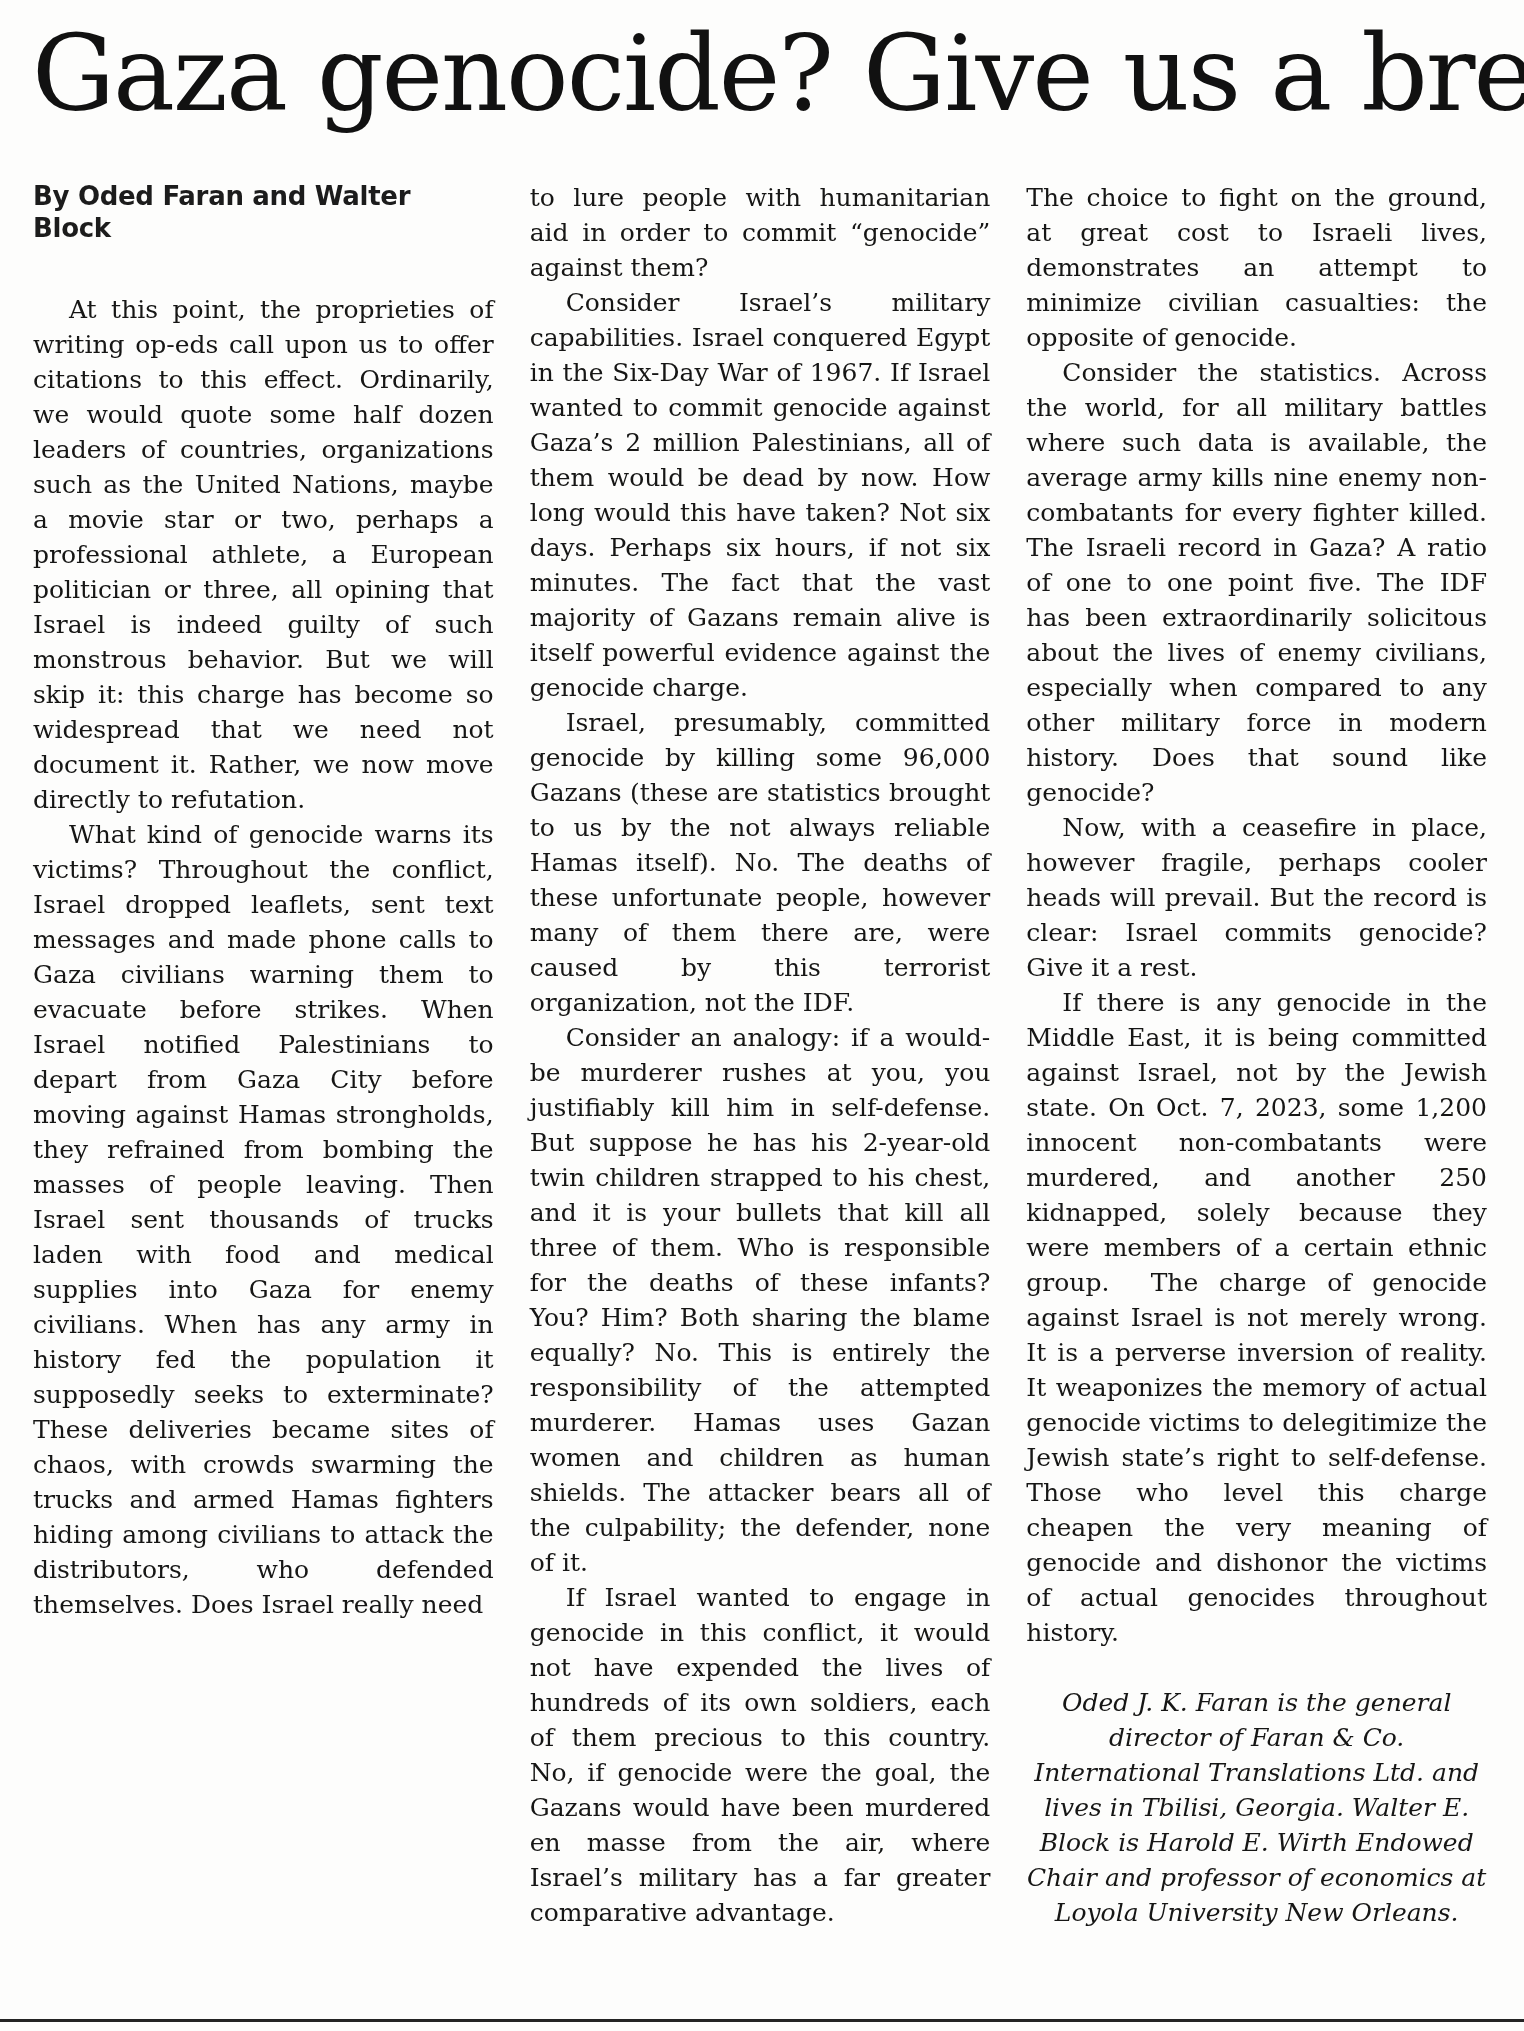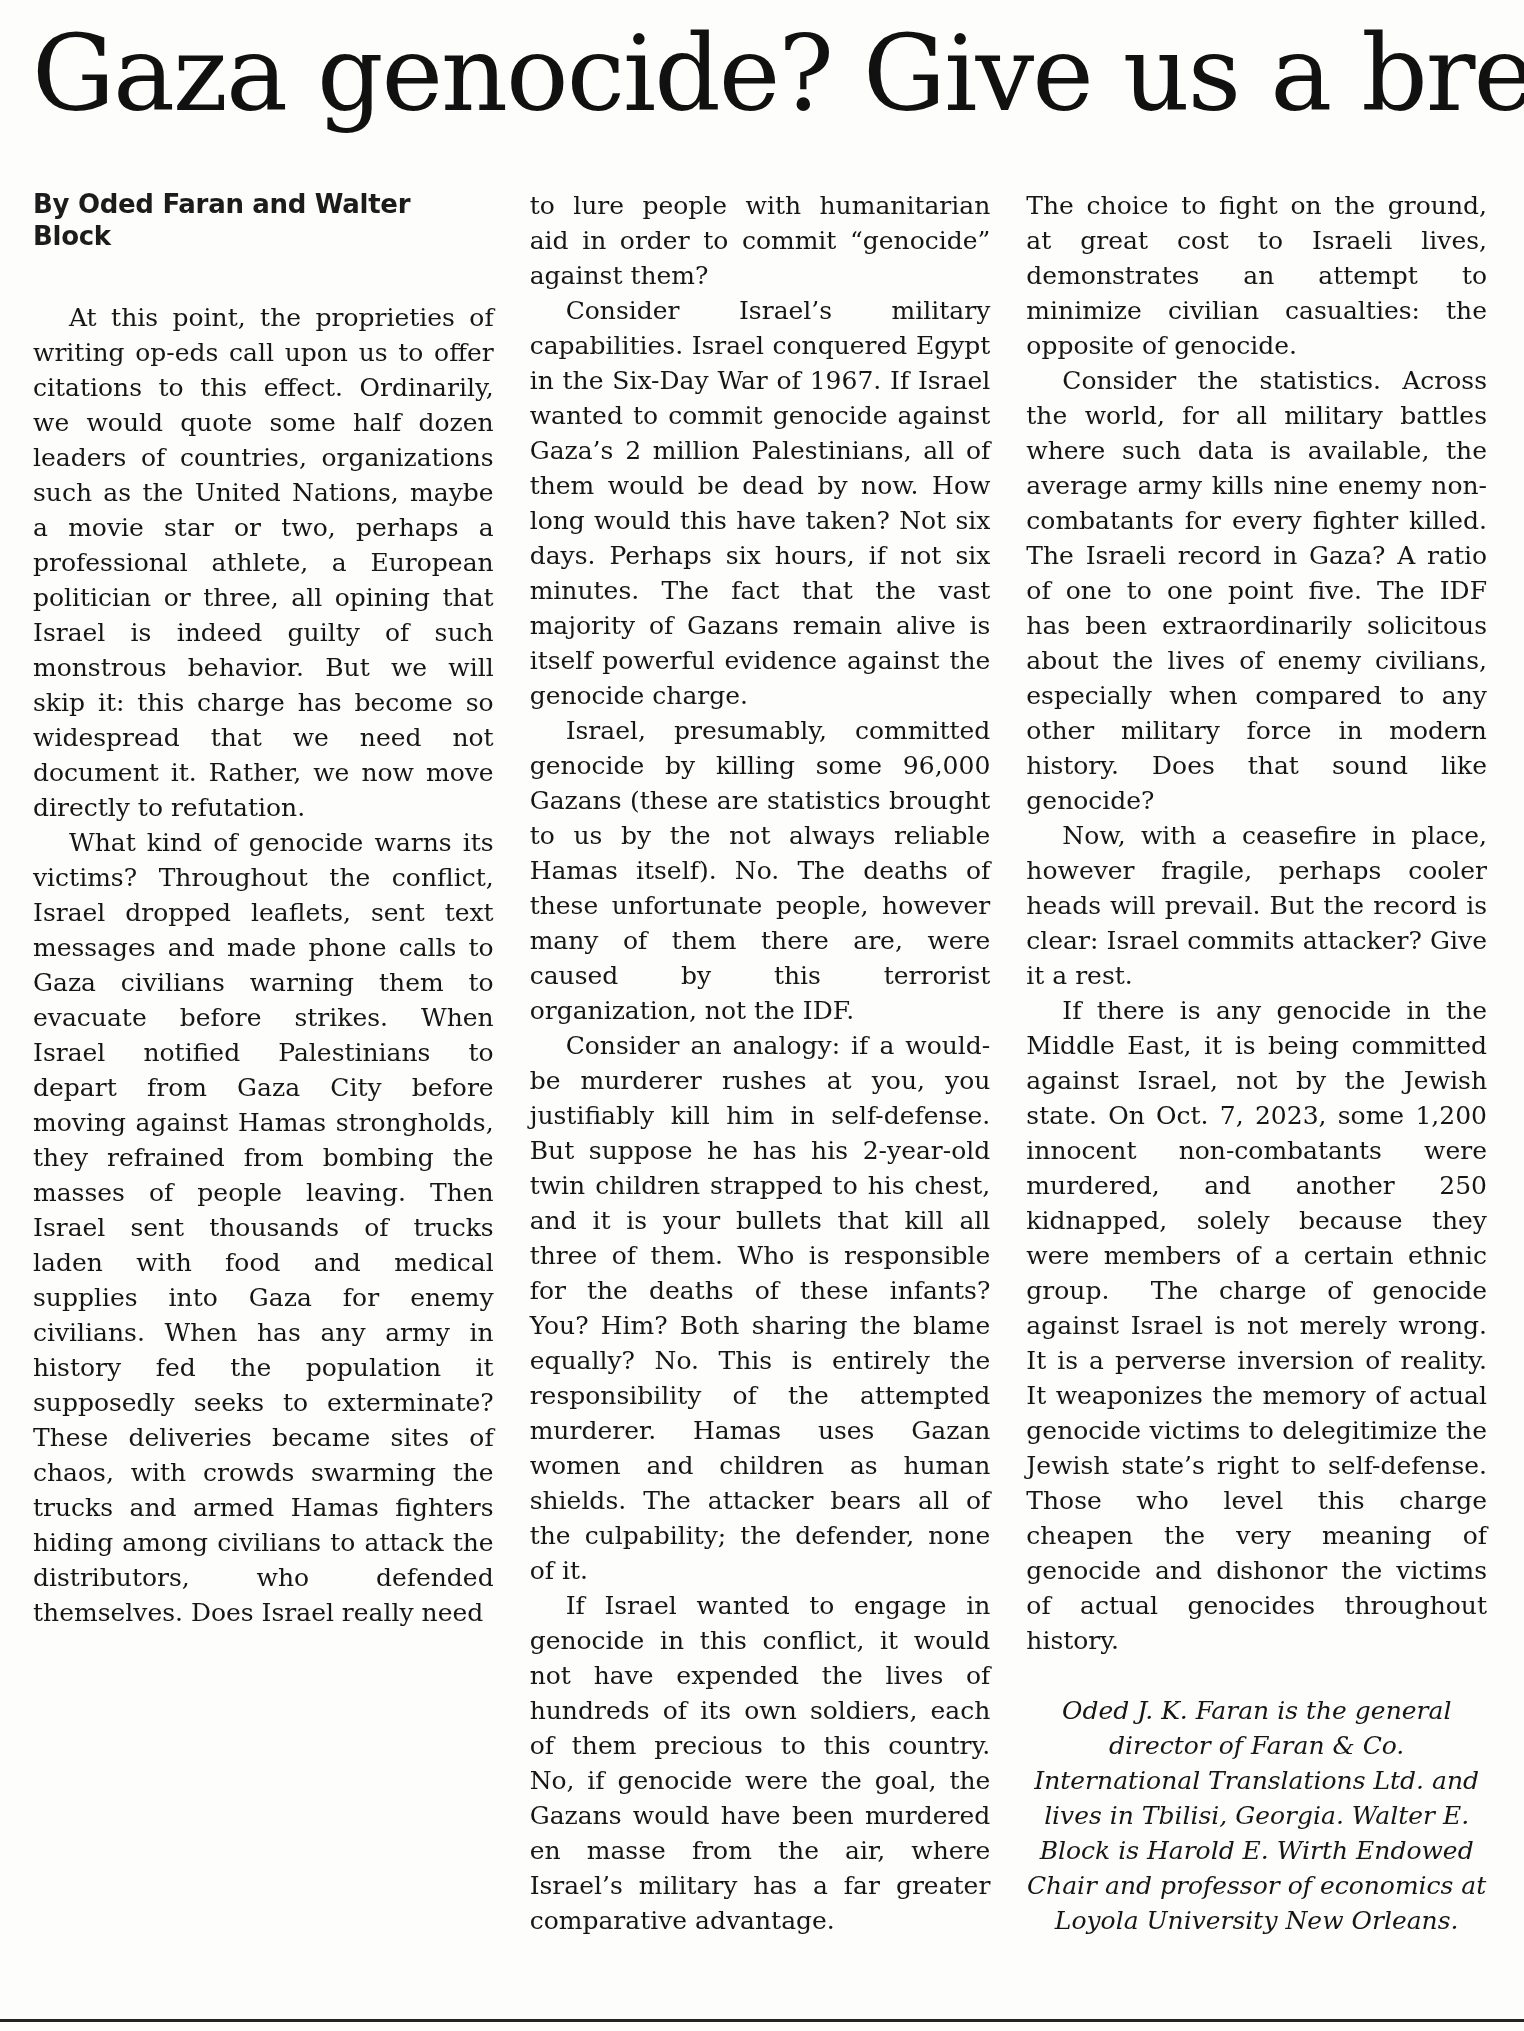--- a/index.html
+++ b/index.html
@@ -22,21 +22,21 @@
     font-weight: normal;
     font-size: 104px;
     line-height: 1.12;
     letter-spacing: -2px;
     white-space: nowrap;
     color: #111;
   }
   .columns {
     position: absolute;
     left: 33px;
-    top: 188px;
+    top: 180px;
     width: 1454px;
     display: grid;
     grid-template-columns: repeat(3, 1fr);
     column-gap: 36px;
     font-family: "DejaVu Serif", "Liberation Serif", serif;
     font-size: 25px;
     line-height: 35px;
     text-align: justify;
     hyphens: auto;
     -webkit-hyphens: auto;
@@ -88,20 +88,20 @@
     <div class="col">
         <p class="no-indent">to lure people with humanitarian aid in order to commit “genocide” against them?</p>
         <p>Consider Israel’s military capabilities. Israel conquered Egypt in the Six-Day War of 1967. If Israel wanted to commit genocide against Gaza’s 2 million Palestinians, all of them would be dead by now. How long would this have taken? Not six days. Perhaps six hours, if not six minutes. The fact that the vast majority of Gazans remain alive is itself powerful evidence against the genocide charge.</p>
         <p>Israel, presumably, committed genocide by killing some 96,000 Gazans (these are statistics brought to us by the not always reliable Hamas itself). No. The deaths of these unfortunate people, however many of them there are, were caused by this terrorist organization, not the IDF.</p>
         <p>Consider an analogy: if a would-be murderer rushes at you, you justifiably kill him in self-defense. But suppose he has his 2-year-old twin children strapped to his chest, and it is your bullets that kill all three of them. Who is responsible for the deaths of these infants? You? Him? Both sharing the blame equally? No. This is entirely the responsibility of the attempted murderer. Hamas uses Gazan women and children as human shields. The attacker bears all of the culpability; the defender, none of it.</p>
         <p>If Israel wanted to engage in genocide in this conflict, it would not have expended the lives of hundreds of its own soldiers, each of them precious to this country. No, if genocide were the goal, the Gazans would have been murdered en masse from the air, where Israel’s military has a far greater comparative advantage.</p>
       </div>
     <div class="col">
         <p class="no-indent">The choice to fight on the ground, at great cost to Israeli lives, demonstrates an attempt to minimize civilian casualties: the opposite of genocide.</p>
         <p>Consider the statistics. Across the world, for all military battles where such data is available, the average army kills nine enemy non-combatants for every fighter killed. The Israeli record in Gaza? A ratio of one to one point five. The IDF has been extraordinarily solicitous about the lives of enemy civilians, especially when compared to any other military force in modern history. Does that sound like genocide?</p>
-        <p>Now, with a ceasefire in place, however fragile, perhaps cooler heads will prevail. But the record is clear: Israel commits attacker? Give it a rest.</p>
+        <p>Now, with a ceasefire in place, however fragile, perhaps cooler heads will prevail. But the record is clear: Israel commits genocide? Give it a rest.</p>
         <p>If there is any genocide in the Middle East, it is being committed against Israel, not by the Jewish state. On Oct. 7, 2023, some 1,200 innocent non-combatants were murdered, and another 250 kidnapped, solely because they were members of a certain ethnic group.&nbsp; The charge of genocide against Israel is not merely wrong. It is a perverse inversion of reality. It weaponizes the memory of actual genocide victims to delegitimize the Jewish state’s right to self-defense. Those who level this charge cheapen the very meaning of genocide and dishonor the victims of actual genocides throughout history.</p>
         <p class="no-indent bio">Oded J. K. Faran is the general director of Faran &amp; Co. International Translations Ltd. and lives in Tbilisi, Georgia. Walter E. Block is Harold E. Wirth Endowed Chair and professor of economics at Loyola University New Orleans.</p>
       </div>
   </div>
 
   <div class="bottom-rule"></div>
 </div>
 
 </body></html>

